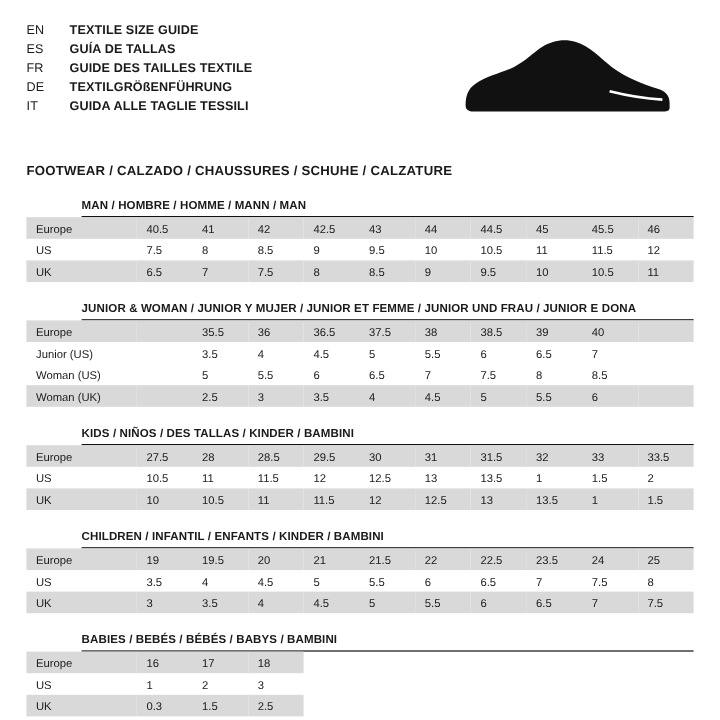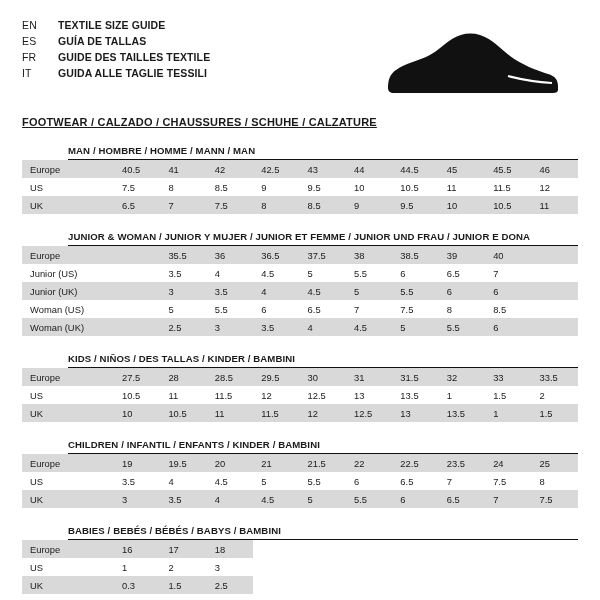--- a/index.html
+++ b/index.html
@@ -44,22 +44,21 @@
     letter-spacing: 0.1px;
   }
   .shoe-art {
     margin-right: 18px;
     margin-top: 12px;
   }
   .section-title {
     font-size: 11px;
     font-weight: 700;
     letter-spacing: 0.2px;
-    margin-top: 12px;
-    text-decoration: underline;
+    margin-top: 32px;
   }
   
   .group {
     margin-top: 17px;
   }
   .group-head {
     font-size: 9.6px;
     font-weight: 700;
     letter-spacing: 0.1px;
     border-bottom: 1px solid #111;
@@ -95,20 +94,24 @@
         <span class="lang-code">EN</span>
         <span class="lang-title">TEXTILE SIZE GUIDE</span>
       </div>
       <div class="lang-row">
         <span class="lang-code">ES</span>
         <span class="lang-title">GUÍA DE TALLAS</span>
       </div>
       <div class="lang-row">
         <span class="lang-code">FR</span>
         <span class="lang-title">GUIDE DES TAILLES TEXTILE</span>
+      </div>
+      <div class="lang-row">
+        <span class="lang-code">DE</span>
+        <span class="lang-title">TEXTILGRÖßENFÜHRUNG</span>
       </div>
       <div class="lang-row">
         <span class="lang-code">IT</span>
         <span class="lang-title">GUIDA ALLE TAGLIE TESSILI</span>
       </div>
     </div>
 
     <div class="shoe-art">
       <svg width="180" height="70" viewBox="0 0 180 70" aria-hidden="true">
         <path d="M8 58 C8 50 10 44 16 40 C26 33 38 31 48 26 C58 21 64 14 72 9
@@ -190,33 +193,20 @@
           <td class="label">Junior (US)</td>
           <td></td>
           <td>3.5</td>
           <td>4</td>
           <td>4.5</td>
           <td>5</td>
           <td>5.5</td>
           <td>6</td>
           <td>6.5</td>
           <td>7</td>
-          <td></td>
-        </tr>
-        <tr class="shaded">
-          <td class="label">Junior (UK)</td>
-          <td></td>
-          <td>3</td>
-          <td>3.5</td>
-          <td>4</td>
-          <td>4.5</td>
-          <td>5</td>
-          <td>5.5</td>
-          <td>6</td>
-          <td>6</td>
           <td></td>
         </tr>
         <tr>
           <td class="label">Woman (US)</td>
           <td></td>
           <td>5</td>
           <td>5.5</td>
           <td>6</td>
           <td>6.5</td>
           <td>7</td>

